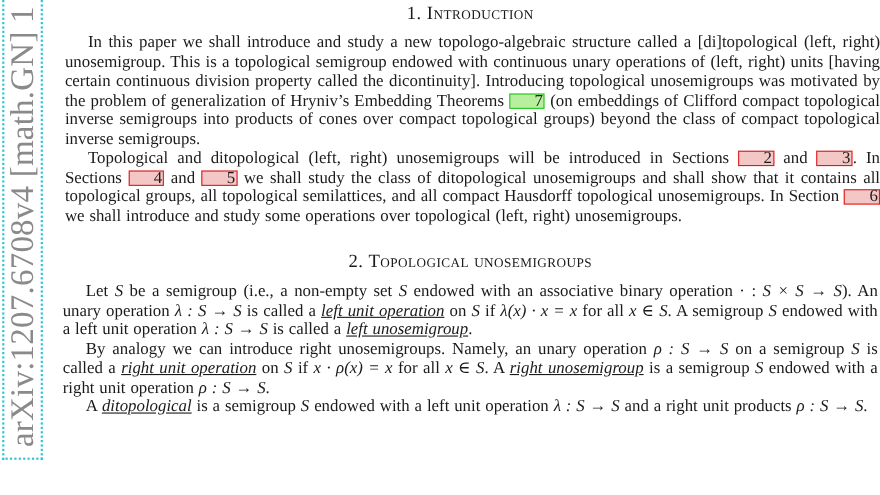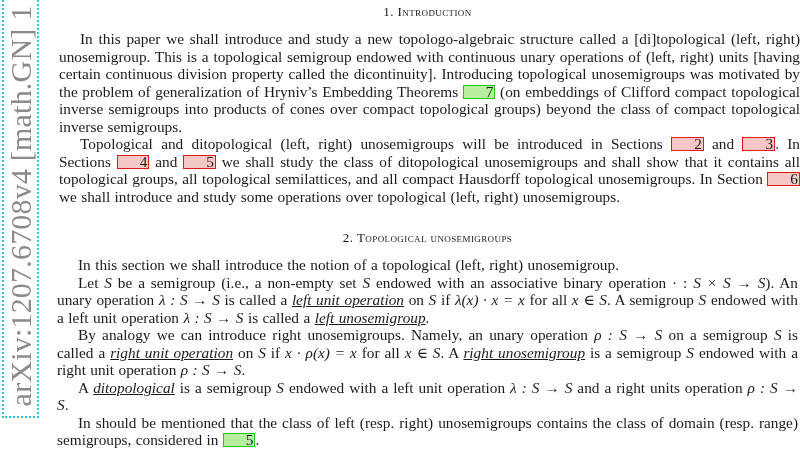--- a/index.html
+++ b/index.html
@@ -41,21 +41,21 @@
     position: absolute;
     left: 57px;
     top: 0;
     width: 741px;
     font-family: "Liberation Serif", "DejaVu Serif", serif;
     font-size: 15.3px;
     line-height: 17.5px;
   }
   .section-heading {
     text-align: center;
-    font-size: 13px;
+    font-size: 17px;
     letter-spacing: 0.4px;
     margin: 0;
     font-weight: normal;
   }
   .section-heading .sc {
     font-variant: small-caps;
   }
   .h1 { position: absolute; top: 3px; left: 0; width: 741px; }
   .h2 { position: absolute; top: 229px; left: 0; width: 741px; }
   .para {
@@ -104,24 +104,22 @@
 
     <p class="para"><span>Topological and ditopological (left, right) unosemigroups will be introduced in Sections </span><a class="ref-sec"><span>2</span></a><span> and </span><a class="ref-sec"><span>3</span></a><span>. In Sections </span><a class="ref-sec"><span>4</span></a><span> and </span><a class="ref-sec"><span>5</span></a><span> we shall study the class of ditopological unosemigroups and shall show that it contains all topological groups, all topological semilattices, and all compact Hausdorff topological unosemigroups. In Section </span><a class="ref-sec"><span>6</span></a><span> we shall introduce and study some operations over topological (left, right) unosemigroups.</span></p>
   </div>
 
   <h2 class="section-heading h2">
     <span>2.</span>
     <span class="sc">Topological unosemigroups</span>
   </h2>
 
   <div class="block2">
-    <p class="para">In this section we shall introduce the notion of a topological (left, right) unosemigroup.</p>
 
     <p class="para"><span>Let </span><span class="math">S</span><span> be a semigroup (i.e., a non-empty set </span><span class="math">S</span><span> endowed with an associative binary operation · : </span><span class="math">S × S → S</span><span>). An unary operation </span><span class="math">λ : S → S</span><span> is called a </span><em>left unit operation</em><span> on </span><span class="math">S</span><span> if </span><span class="math">λ(x) · x = x</span><span> for all </span><span class="math">x ∈ S</span><span>. A semigroup </span><span class="math">S</span><span> endowed with a left unit operation </span><span class="math">λ : S → S</span><span> is called a </span><em>left unosemigroup</em><span>.</span></p>
 
     <p class="para"><span>By analogy we can introduce right unosemigroups. Namely, an unary operation </span><span class="math">ρ : S → S</span><span> on a semigroup </span><span class="math">S</span><span> is called a </span><em>right unit operation</em><span> on </span><span class="math">S</span><span> if </span><span class="math">x · ρ(x) = x</span><span> for all </span><span class="math">x ∈ S</span><span>. A </span><em>right unosemigroup</em><span> is a semigroup </span><span class="math">S</span><span> endowed with a right unit operation </span><span class="math">ρ : S → S</span><span>.</span></p>
 
-    <p class="para"><span>A </span><em>ditopological</em><span> is a semigroup </span><span class="math">S</span><span> endowed with a left unit operation </span><span class="math">λ : S → S</span><span> and a right units operation </span><span class="math">ρ : S → S</span><span>.</span></p>
+    <p class="para"><span>A </span><em>ditopological</em><span> is a semigroup </span><span class="math">S</span><span> endowed with a left unit operation </span><span class="math">λ : S → S</span><span> and a right unit products </span><span class="math">ρ : S → S</span><span>.</span></p>
 
-    <p class="para"><span>In should be mentioned that the class of left (resp. right) unosemigroups contains the class of domain (resp. range) semigroups, considered in </span><a class="ref-cite"><span>5</span></a><span>.</span></p>
   </div>
 
 </div>
 
 </body></html>

